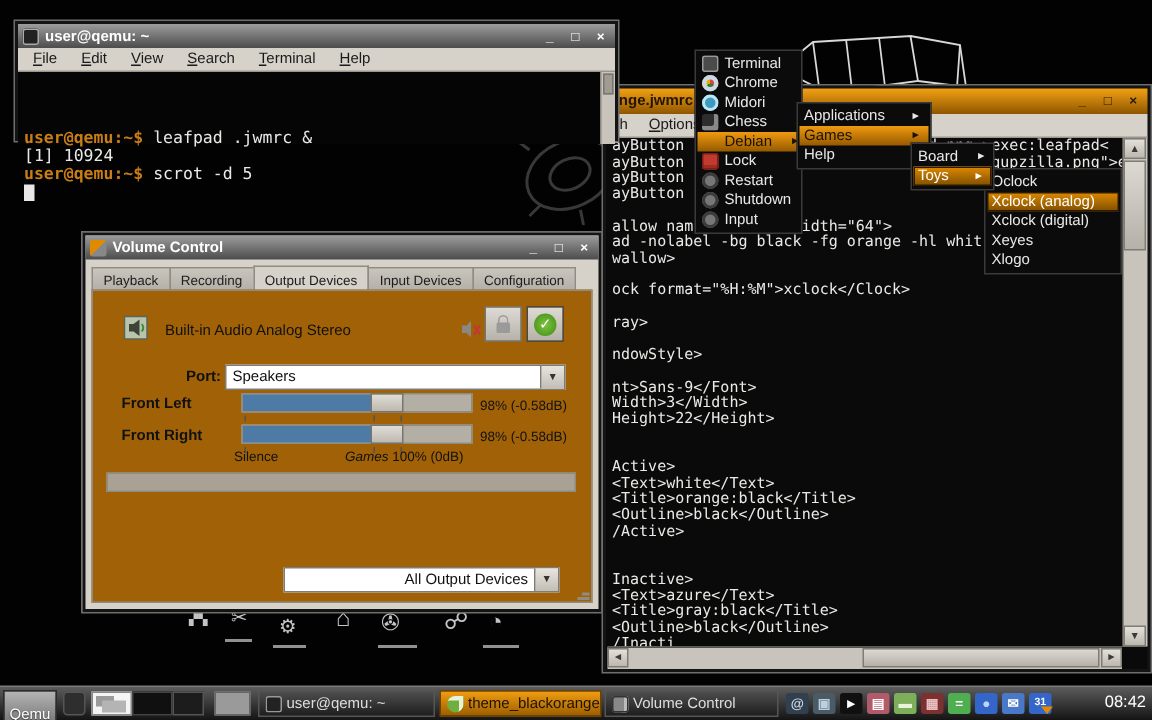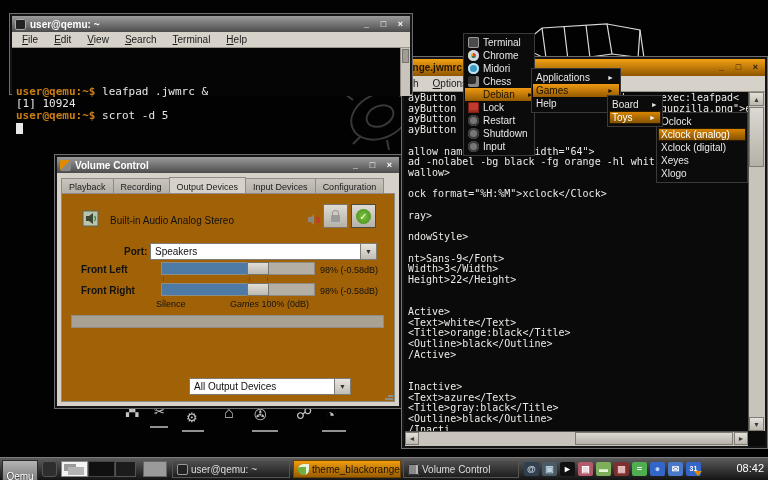--- a/index.html
+++ b/index.html
@@ -246,21 +246,21 @@
         </div>
 
       <span class="vlabel" style="position:absolute;left:94px;top:105px;font-size:9px;">Silence</span>
       <span class="vlabel" style="position:absolute;left:168px;top:105px;font-size:9px;">
         <i>Games</i><span> 100% (0dB)</span>
       </span>
 
       <div id="peakmeter"></div>
 
       <span class="vlabel bold" style="position:absolute;left:96px;top:188px;margin-left:46px;">Show:</span>
-      <div class="combo" style="left:127px;top:184px;width:162px;">
+      <div class="combo" style="left:127px;top:184px;width:184px;text-align:right;">
         <span class="ctext">All Output Devices</span>
         <span class="cbtn">▼</span>
       </div>
 
       <div class="gripline" style="right:1px;bottom:1px;width:8px;height:2px;"></div>
       <div class="gripline" style="right:1px;bottom:4px;width:5px;height:2px;"></div>
     </div>
   </div>
 
   <div class="menu" id="menu-root" style="left:463px;top:33px;width:68px;">

